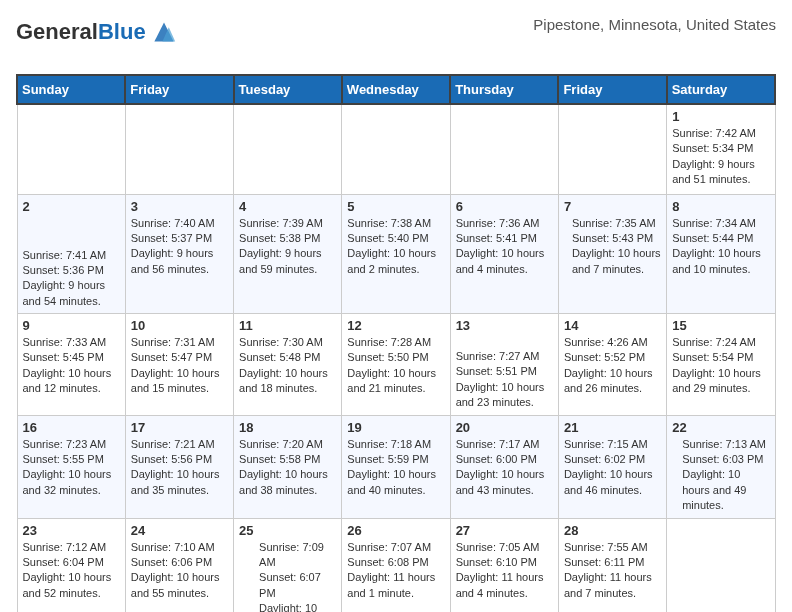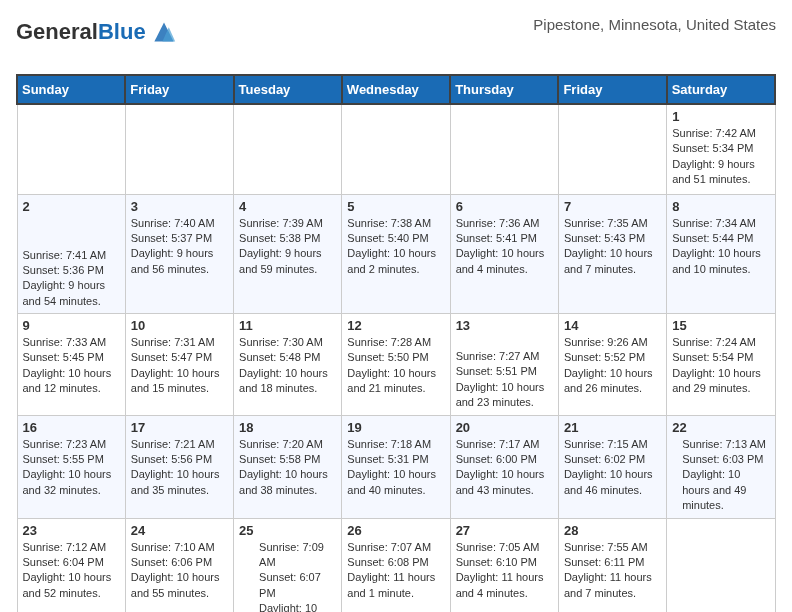--- a/index.html
+++ b/index.html
@@ -159,21 +159,21 @@
 Daylight: 10 hours and 2 minutes.</div>
         </td>
         <td>
           <span class="day-num">6</span>
           <div class="day-info" style="white-space: pre-line;">Sunrise: 7:36 AM
 Sunset: 5:41 PM
 Daylight: 10 hours and 4 minutes.</div>
         </td>
         <td>
           <span class="day-num">7</span>
-          <div class="day-info" style="white-space: pre-line;">Sunrise: 7:35 AM
+          <div class="day-info" style="white-space: pre-line; margin-left: 8px;">Sunrise: 7:35 AM
 Sunset: 5:43 PM
 Daylight: 10 hours and 7 minutes.</div>
         </td>
         <td>
           <span class="day-num">8</span>
           <div class="day-info" style="white-space: pre-line;">Sunrise: 7:34 AM
 Sunset: 5:44 PM
 Daylight: 10 hours and 10 minutes.</div>
         </td>
       </tr>
@@ -203,21 +203,21 @@
 Daylight: 10 hours and 21 minutes.</div>
         </td>
         <td>
           <span class="day-num">13</span>
           <div class="day-info" style="white-space: pre-line; margin-top: 16px;">Sunrise: 7:27 AM
 Sunset: 5:51 PM
 Daylight: 10 hours and 23 minutes.</div>
         </td>
         <td>
           <span class="day-num">14</span>
-          <div class="day-info" style="white-space: pre-line;">Sunrise: 9:26 AM
+          <div class="day-info" style="white-space: pre-line;">Sunrise: 4:26 AM
 Sunset: 5:52 PM
 Daylight: 10 hours and 26 minutes.</div>
         </td>
         <td>
           <span class="day-num">15</span>
           <div class="day-info" style="white-space: pre-line;">Sunrise: 7:24 AM
 Sunset: 5:54 PM
 Daylight: 10 hours and 29 minutes.</div>
         </td>
       </tr>
@@ -236,21 +236,21 @@
         </td>
         <td>
           <span class="day-num">18</span>
           <div class="day-info" style="white-space: pre-line;">Sunrise: 7:20 AM
 Sunset: 5:58 PM
 Daylight: 10 hours and 38 minutes.</div>
         </td>
         <td>
           <span class="day-num">19</span>
           <div class="day-info" style="white-space: pre-line;">Sunrise: 7:18 AM
-Sunset: 5:31 PM
+Sunset: 5:59 PM
 Daylight: 10 hours and 40 minutes.</div>
         </td>
         <td>
           <span class="day-num">20</span>
           <div class="day-info" style="white-space: pre-line;">Sunrise: 7:17 AM
 Sunset: 6:00 PM
 Daylight: 10 hours and 43 minutes.</div>
         </td>
         <td>
           <span class="day-num">21</span>

